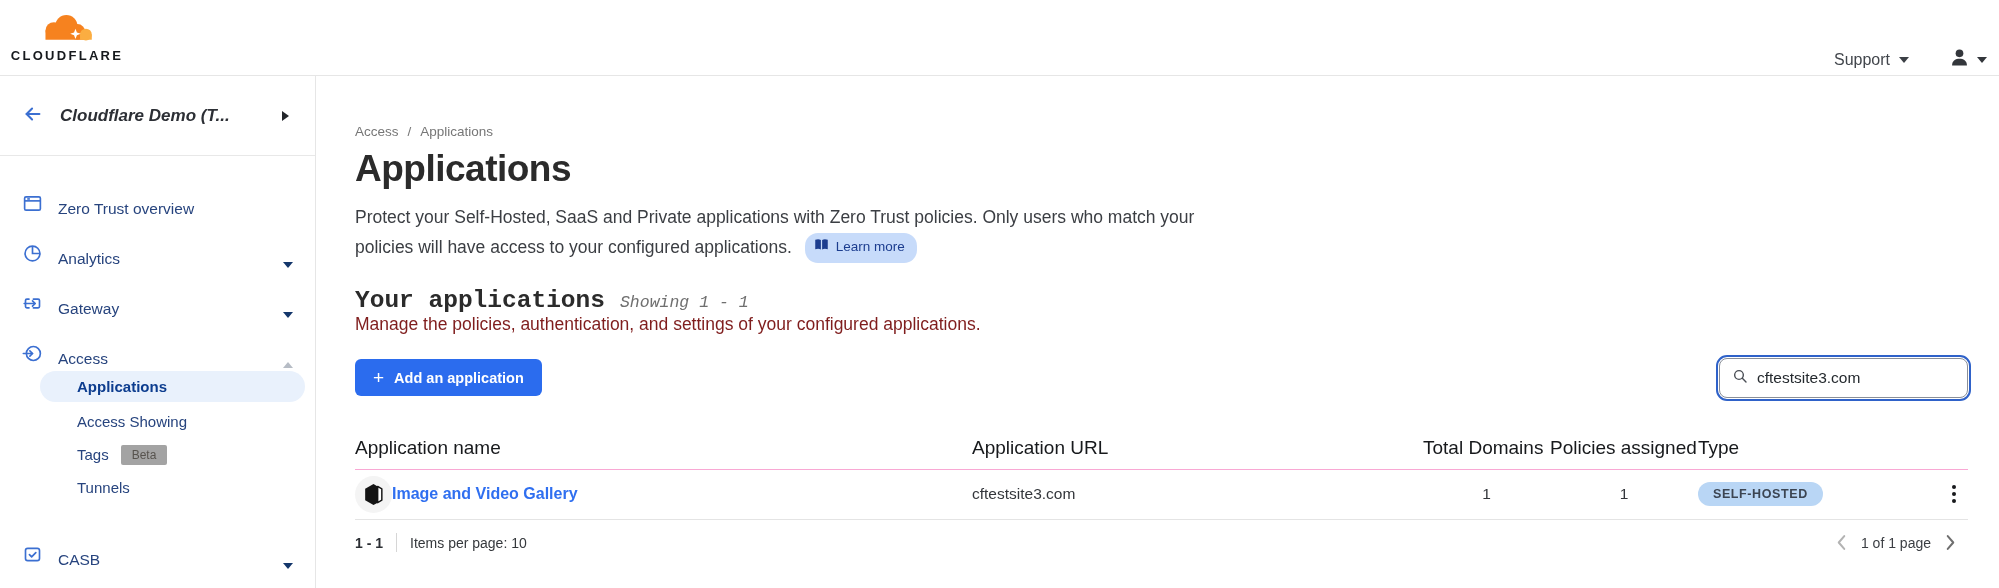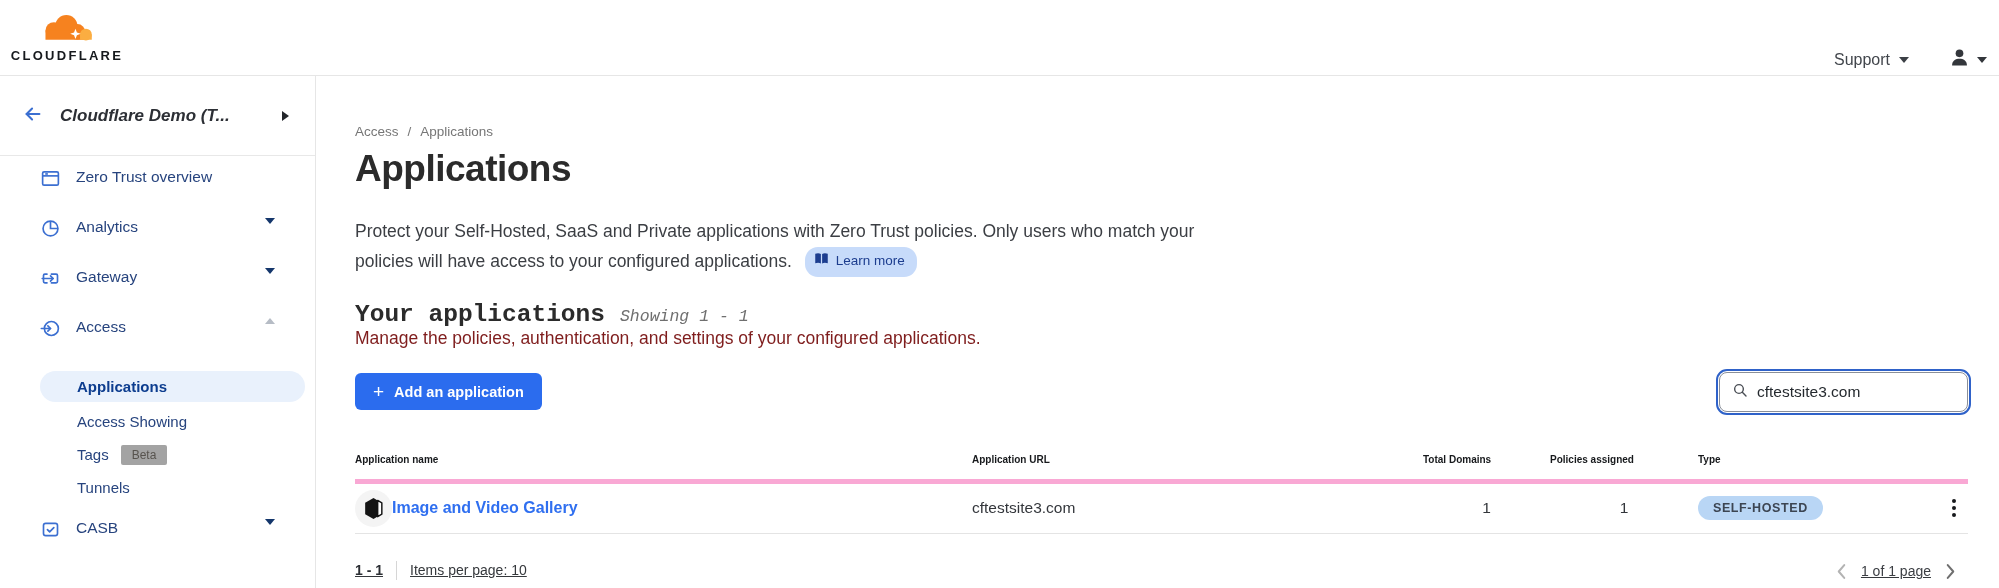--- a/index.html
+++ b/index.html
@@ -24,37 +24,37 @@
   .layout { display:flex; height:512px; }
   .sidebar { width:316px; min-width:316px; border-right:1px solid #e6e6e6; background:#fff; }
   .main { flex:1; padding:0 31px 0 39px; }
 
   
   .acct { height:80px; display:flex; align-items:center; padding:0 26px 0 22px;
     border-bottom:1px solid #e8e8e8; cursor:pointer; }
   .acct-name { font-size:17px; font-weight:bold; color:#2c2f35; margin-left:16px; white-space:nowrap;font-style:italic; }
   .acct .tri.right { margin-left:auto; color:#23262b; }
   .nav { padding-top:12px; }
-  .nav-item { height:50px; display:flex; align-items:flex-start; padding:0 40px; gap:15px;
+  .nav-item { height:50px; display:flex; align-items:flex-end; padding:0 22px; gap:15px;
     font-size:15.5px; color:#27447e; cursor:pointer; }
   .nav-item .tri { margin-left:auto; color:#14366b; }
   .nav-item .tri.up { color:#b6bcc5; }
   .sub-item { height:33px; display:flex; align-items:center; padding-left:77px;
     font-size:15px; color:#27447e; cursor:pointer; }
   .sub-item.active { background:#e9f1fc; border-radius:17px; margin:3px 10px 3px 40px;
     padding-left:37px; height:31px; font-weight:bold; color:#0d3d8f; }
   .beta { background:#a3a3a3; color:#57534e; font-size:12px; border-radius:2px;
     padding:3px 11px; margin-left:12px; }
   .icon-blue { color:#3b6fd1; flex:0 0 auto; }
 
   
   .crumbs { margin-top:48px; display:flex; align-items:center; gap:9px; font-size:13.5px; color:#767676; }
   .crumb { cursor:pointer; }
   .page-title { margin-top:9px; font-size:37px; font-weight:bold; color:#2b2b2b; letter-spacing:-0.5px; }
-  .desc { margin-top:27px; font-size:17.5px; line-height:1.7; color:#3b3e43; max-width:900px; }
+  .desc { margin-top:13px; font-size:17.5px; line-height:1.7; color:#3b3e43; max-width:900px; }
   .learn-more { display:inline-flex; align-items:center; gap:7px; background:#c7dbfa; color:#1c3d8f;
     border-radius:13px; padding:3px 12px 4px 9px; font-size:13.5px; cursor:pointer; vertical-align:2px; margin-left:8px; }
 
   .section-head { margin-top:24px; display:flex; align-items:baseline; gap:15px;font-family:Liberation Mono, monospace; }
   .section-title { font-size:24.5px; font-weight:bold; color:#2b2b2b; }
   .showing { font-style:italic; font-size:16.5px; color:#6f6f6f; }
   .section-sub { font-size:17.5px; color:#7f1d1d; }
 
   .controls { margin-top:23px; display:flex; align-items:center; justify-content:space-between; }
   .btn-primary { display:inline-flex; align-items:center; gap:10px; background:#2b6cee; color:#fff;
@@ -62,35 +62,35 @@
     font-family:inherit; cursor:pointer; }
   .btn-plus { font-size:19px; font-weight:normal; line-height:1; }
   .searchbox { display:flex; align-items:center; gap:9px; width:249px; height:40px;
     border:1.5px solid #8a8f98; border-radius:8px; outline:2px solid #2f62c9; outline-offset:1px;
     background:#fff; padding:0 12px; }
   .searchbox input { border:none; outline:none; width:100%; font-size:15.5px; color:#24292e;
     font-family:inherit; background:transparent; }
 
   
   .grid { display:grid; grid-template-columns:617px 451px 127px 148px 222px 1fr; align-items:center; }
-  .thead { margin-top:29px; height:43px; border-bottom:5px solid #f9a8d4;
-    font-size:10px; font-weight:bold; color:#17191c; }
+  .thead { margin-top:29px; height:43px; border-bottom:1px solid #f9a8d4;
+    font-size:19px; font-weight:normal; color:#17191c; }
   .trow { height:50px; border-bottom:1px solid #e4e4e4; font-size:15.5px; color:#33363b; }
   .cell-center { text-align:center; }
   .name-cell { display:flex; align-items:center; }
   .app-icon-wrap { width:37px; height:37px; border-radius:50%; background:#f4f4f4;
     display:flex; align-items:center; justify-content:center; }
   .app-link { color:#2f6ff0; font-weight:bold; font-size:16px; cursor:pointer; }
   .type-badge { display:inline-block; background:#b9d6f5; color:#3c4552; font-size:12.5px; font-weight:bold;
     letter-spacing:0.6px; border-radius:13px; padding:5px 15px; }
   .kebab { justify-self:end; padding-right:12px; display:flex; flex-direction:column; gap:3px; cursor:pointer; }
   .kebab i { width:4px; height:4px; border-radius:50%; background:#17191c; }
 
   
-  .pager { height:46px; display:flex; align-items:flex-end; justify-content:space-between; font-size:14px;text-decoration:underline; }
+  .pager { height:46px; display:flex; align-items:center; justify-content:space-between; font-size:14px; }
   .pager-left { display:flex; align-items:center; }
   .range { font-weight:bold; color:#2b2e33; }
   .vdiv { width:1px; height:19px; background:#d6d6d6; margin:0 13px; }
   .pager-right { display:flex; align-items:center; gap:14px; padding-right:12px; color:#3b3e43; }
   .chev { cursor:pointer; display:flex; }
 </style>
 </head>
 <body>
 
 <div class="topbar">

